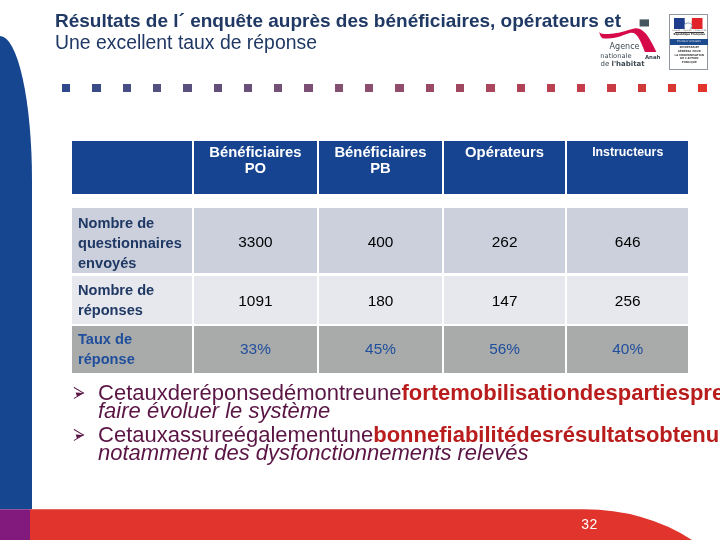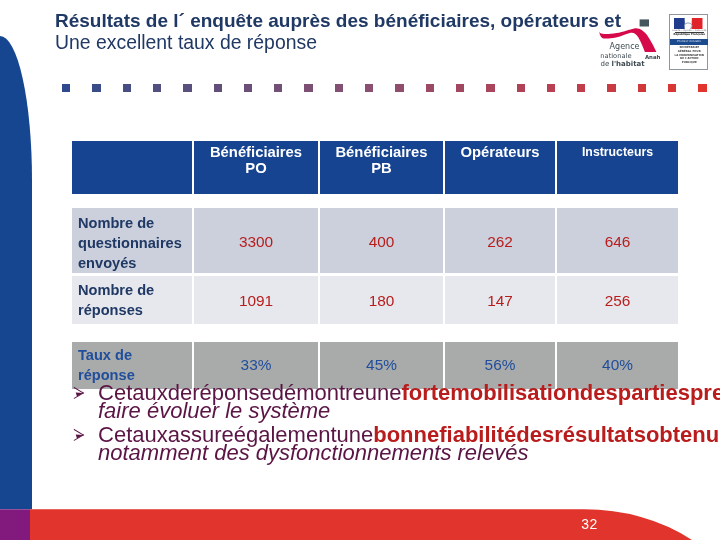--- a/index.html
+++ b/index.html
@@ -16,31 +16,31 @@
   .dots i{position:absolute;top:0;width:8px;height:8px;display:block;}
   
   .tbl{position:absolute;left:72px;top:141px;width:616px;}
   .trow{display:flex;width:100%;}
   .cell{box-sizing:border-box;overflow:hidden;}
   .hdr .cell{background:#164491;color:#ffffff;font-weight:bold;text-align:center;
              font-size:14.8px;line-height:15.8px;padding-top:4px;}
   .hdr .cell.small{font-size:12.3px;line-height:17.5px;padding-top:3px;}
   .hdr{height:53px;margin-bottom:14px;border-radius:14px;}
   .r1{height:65px;margin-bottom:3px;}
-  .r2{height:48px;margin-bottom:18px;}
+  .r2{height:48px;margin-bottom:2px;}
   .r3{height:47px;}
   .c0{width:120px;margin-right:2px;}
   .c1{width:124px;margin-right:2px;}
   .c2{width:123px;margin-right:2px;}
-  .c3{width:110px;margin-right:2px;}
+  .c3{width:122px;margin-right:2px;}
   .c4{width:121px;}
   .lbl{color:#1f3864;font-weight:bold;font-size:14.6px;line-height:20px;padding-left:6px;padding-top:5px;}
   .r2 .lbl{padding-top:4px;}
   .r3 .lbl{padding-top:3px;}
-  .val{color:#b91c1c;font-size:15.4px;text-align:center;display:flex;align-items:center;justify-content:center;padding-top:2px;}
+  .val{color:#000000;font-size:15.4px;text-align:center;display:flex;align-items:center;justify-content:center;padding-top:2px;}
   .r3 .val{padding-top:0;padding-bottom:2px;}
   .r1 .cell{background:#cbd0dc;}
   .r2 .cell{background:#e6e8ed;}
   .r3 .cell{background:#a9aaaa;}
   .r3 .lbl{color:#1f4e9c;}
   .r3 .val{color:#1f4e9c;}
   
   .anah{position:absolute;left:597px;top:14px;width:66px;height:56px;}
   .anah .atxt{position:absolute;color:#3e4a52;font-family:"DejaVu Sans",sans-serif;
               line-height:1;white-space:nowrap;}

